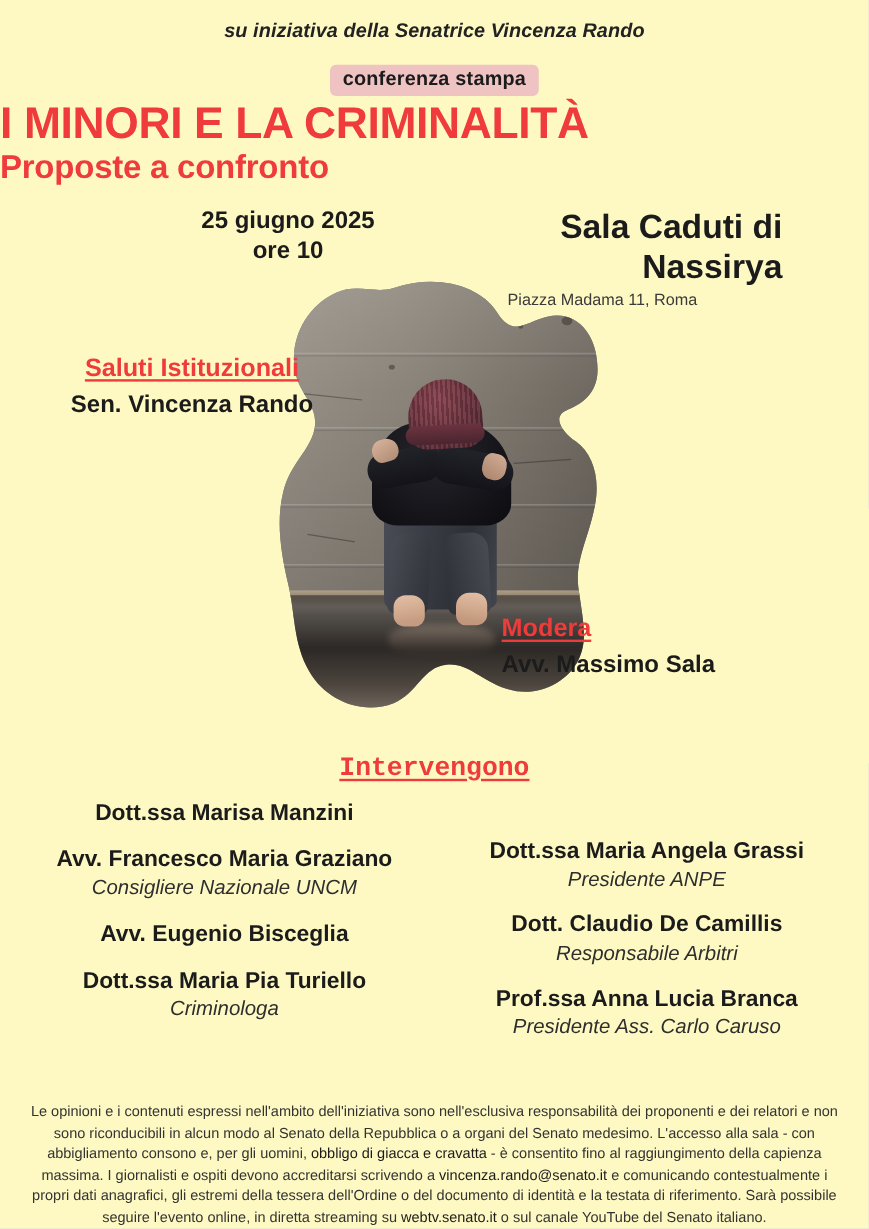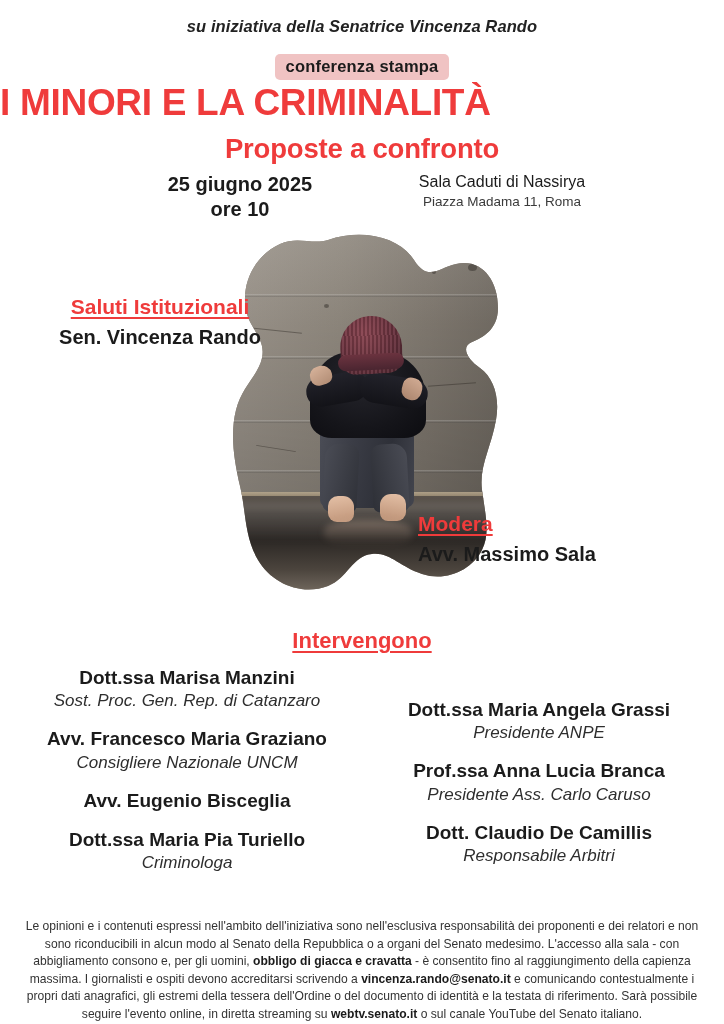--- a/index.html
+++ b/index.html
@@ -7,21 +7,21 @@
     padding: 0;
     background: #d9d9d9;
   }
   body {
     font-family: "Liberation Sans", sans-serif;
   }
   #poster {
     position: relative;
     width: 724px;
     height: 1024px;
-    background: #ffffff;
+    background: #fef9c3;
     overflow: hidden;
     margin: 0 auto;
   }
 
   
   .initiative {
     position: absolute;
     top: 17px;
     left: 0;
     width: 724px;
@@ -61,26 +61,24 @@
     font-size: 37px;
     font-weight: 800;
     letter-spacing: -0.3px;
     line-height: 1.02;
   }
   .title-sub {
     position: absolute;
     top: 123px;
     left: 0;
     width: 724px;
-    text-align: center;
     color: #ef3b3b;
     font-size: 27.5px;
     font-weight: 700;
     letter-spacing: -0.2px;
-    margin-top: 10px;
   }
 
   
   .datebox {
     position: absolute;
     top: 172px;
     left: 120px;
     width: 240px;
     text-align: center;
     color: #1b1b1b;
@@ -90,23 +88,24 @@
   }
   .venuebox {
     position: absolute;
     top: 172px;
     left: 352px;
     width: 300px;
     text-align: center;
     color: #1b1b1b;
   }
   .venue-name {
-    font-size: 16px;
-    font-weight: 400;
+    font-size: 28px;
+    font-weight: 700;
     line-height: 1.2;
+    text-align: right;
   }
   .venue-addr {
     font-size: 13.5px;
     font-weight: 400;
     color: #3a3a3a;
     margin-top: 3px;
   }
 
   
   .blob-wrap {
@@ -290,21 +289,21 @@
   }
 
   
   .interv-head {
     position: absolute;
     top: 628px;
     left: 0;
     width: 724px;
     text-align: center;
   }
-  .interv-head .sec-head { font-size: 22px; }
+  .interv-head .sec-head { font-size: 22px; font-family: Liberation Mono, monospace; }
 
   .col-left {
     position: absolute;
     top: 666px;
     left: 12px;
     width: 350px;
     text-align: center;
   }
   .col-right {
     position: absolute;
@@ -334,21 +333,21 @@
   .footer {
     position: absolute;
     top: 918px;
     left: 22px;
     width: 680px;
     text-align: center;
     color: #333333;
     font-size: 12.1px;
     line-height: 1.45;
   }
-  .footer b { font-weight: 700; color: #1b1b1b; }
+  .footer b { font-weight: 400; color: #1b1b1b; }
 </style>
 </head>
 <body>
 
 <div id="poster">
 
   <div class="initiative">su iniziativa della Senatrice Vincenza Rando</div>
 
   <div class="badge-row">
     <span class="badge">conferenza stampa</span>
@@ -412,45 +411,44 @@
     <div class="sec-name">Avv. Massimo Sala</div>
   </div>
 
   <div class="interv-head">
     <span class="sec-head">Intervengono</span>
   </div>
 
   <div class="col-left">
     <div class="spk">
       <div class="spk-name">Dott.ssa Marisa Manzini</div>
-      <div class="spk-role">Sost. Proc. Gen. Rep. di Catanzaro</div>
     </div>
     <div class="spk">
       <div class="spk-name">Avv. Francesco Maria Graziano</div>
       <div class="spk-role">Consigliere Nazionale UNCM</div>
     </div>
     <div class="spk">
       <div class="spk-name">Avv. Eugenio Bisceglia</div>
     </div>
     <div class="spk">
       <div class="spk-name">Dott.ssa Maria Pia Turiello</div>
       <div class="spk-role">Criminologa</div>
     </div>
   </div>
 
   <div class="col-right">
     <div class="spk">
       <div class="spk-name">Dott.ssa Maria Angela Grassi</div>
       <div class="spk-role">Presidente ANPE</div>
     </div>
     <div class="spk">
+      <div class="spk-name">Dott. Claudio De Camillis</div>
+      <div class="spk-role">Responsabile Arbitri</div>
+    </div>
+    <div class="spk">
       <div class="spk-name">Prof.ssa Anna Lucia Branca</div>
       <div class="spk-role">Presidente Ass. Carlo Caruso</div>
     </div>
-    <div class="spk">
-      <div class="spk-name">Dott. Claudio De Camillis</div>
-      <div class="spk-role">Responsabile Arbitri</div>
-    </div>
   </div>
 
   <div class="footer"><span>Le opinioni e i contenuti espressi nell'ambito dell'iniziativa sono nell'esclusiva responsabilità dei proponenti e dei relatori e non sono riconducibili in alcun modo al Senato della Repubblica o a organi del Senato medesimo. L'accesso alla sala - con abbigliamento consono e, per gli uomini, </span><b>obbligo di giacca e cravatta</b><span> - è consentito fino al raggiungimento della capienza massima. I giornalisti e ospiti devono accreditarsi scrivendo a </span><b>vincenza.rando@senato.it</b><span> e comunicando contestualmente i propri dati anagrafici, gli estremi della tessera dell'Ordine o del documento di identità e la testata di riferimento. Sarà possibile seguire l'evento online, in diretta streaming su </span><b>webtv.senato.it</b><span> o sul canale YouTube del Senato italiano.</span></div>
 
 </div>
 
 </body></html>

